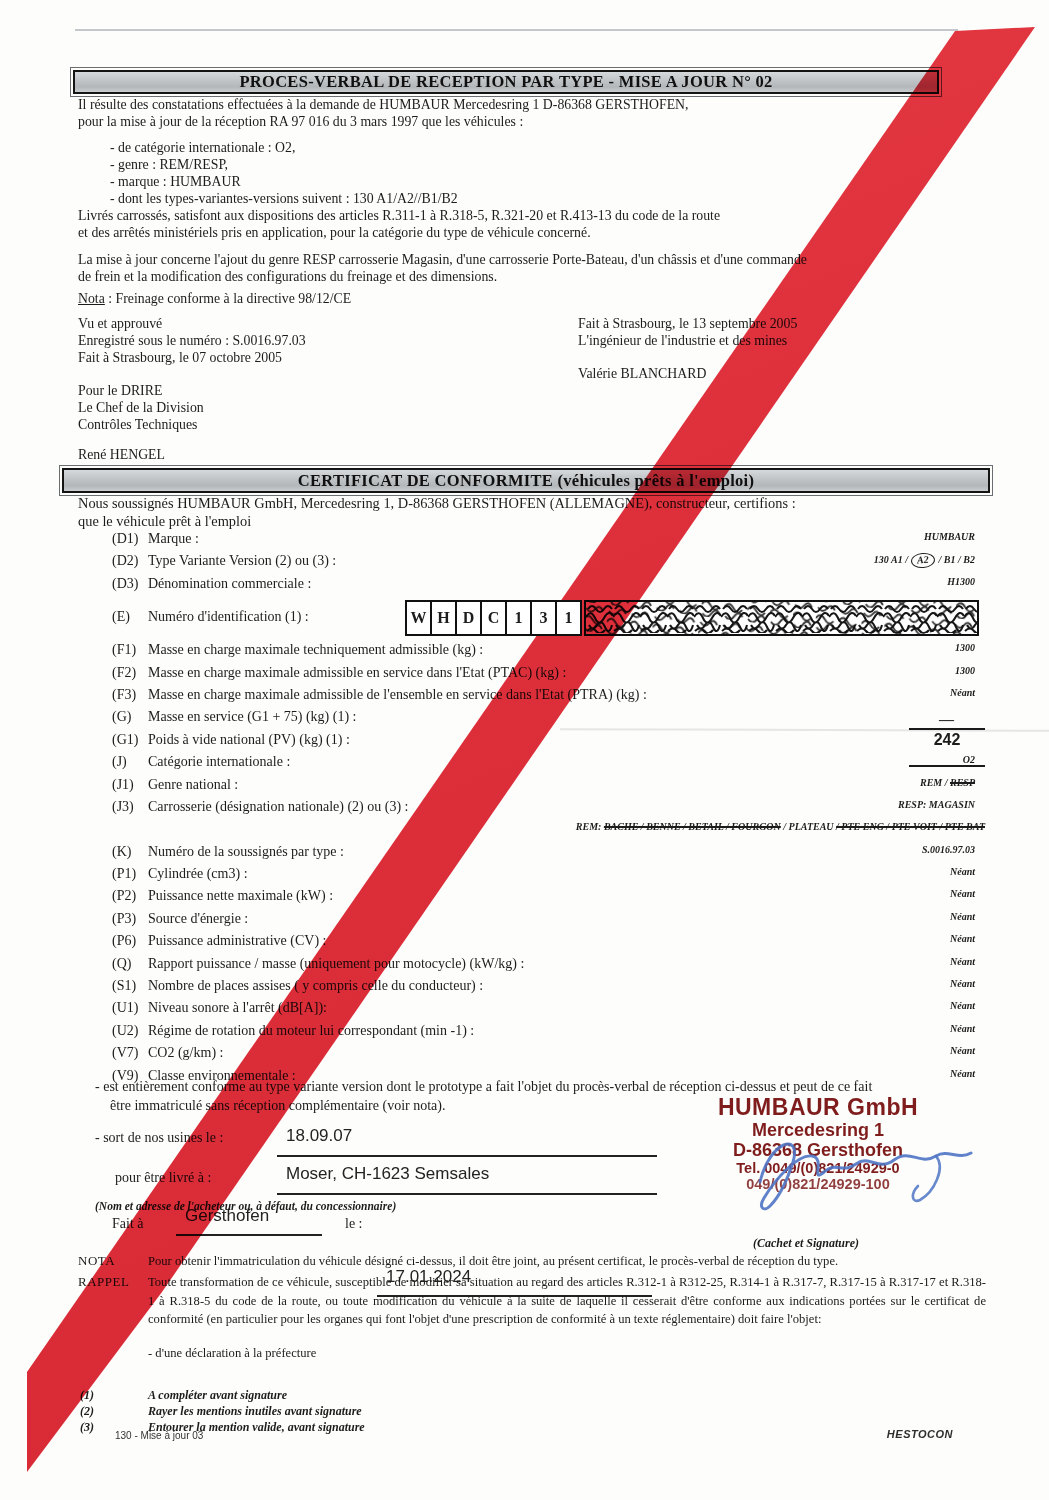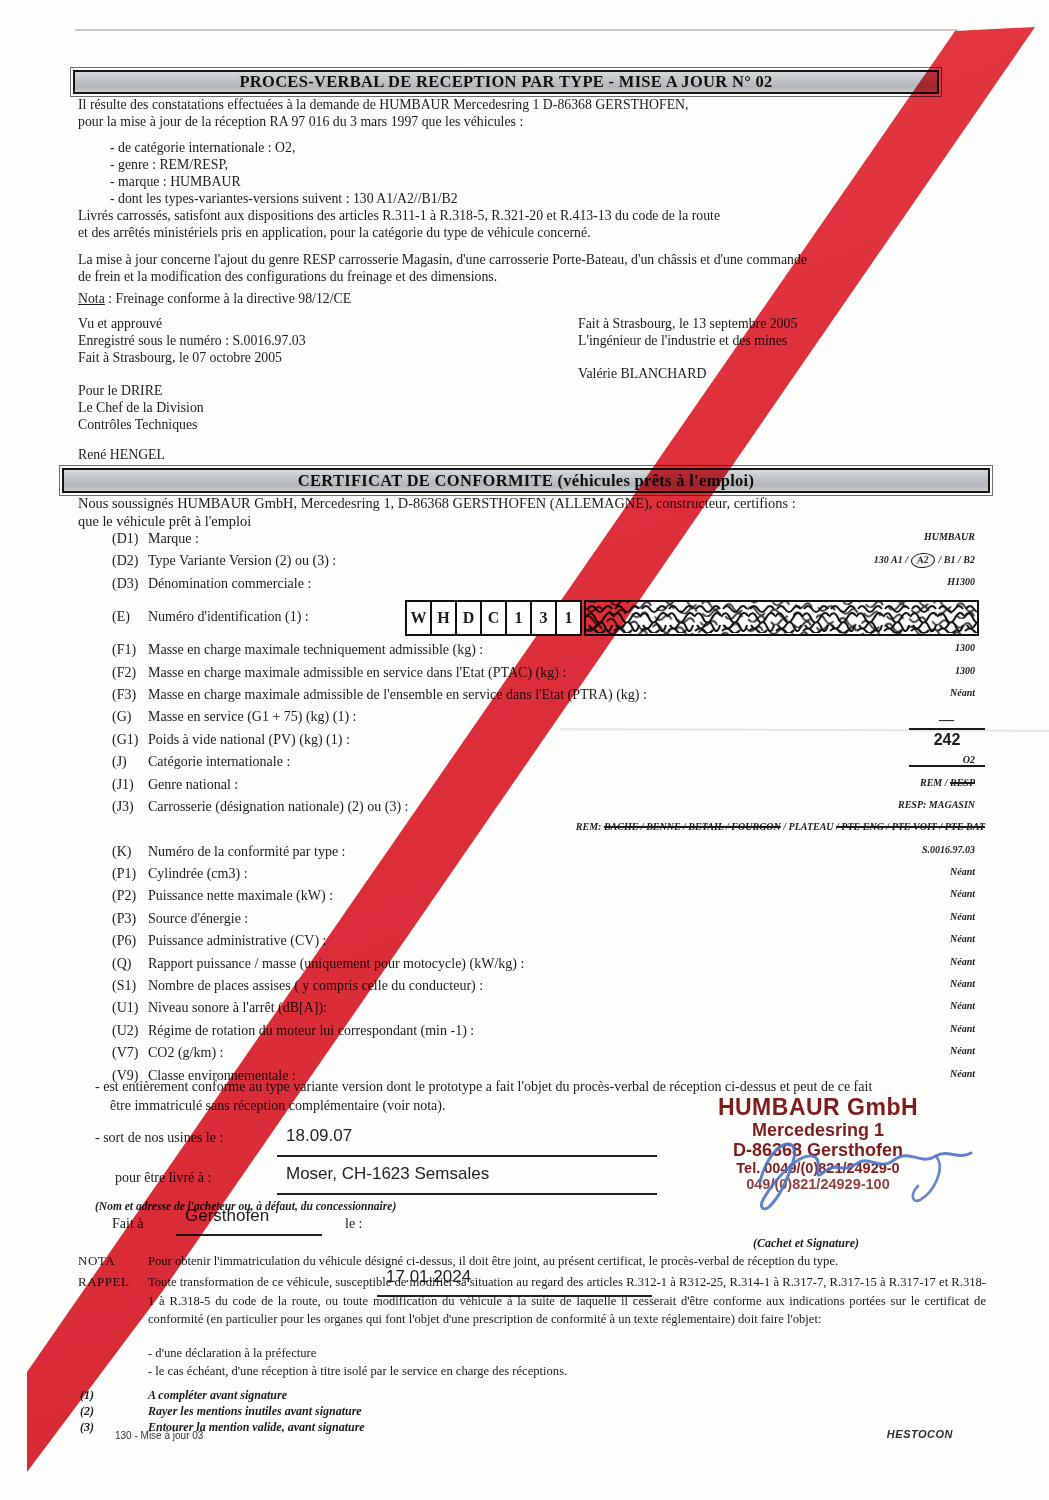--- a/index.html
+++ b/index.html
@@ -202,21 +202,21 @@
     </div>
 
     <div class="crow">
       <span class="val" style="right:64px;">
         <span>REM: </span><span class="strike">BACHE / BENNE / BETAIL / FOURGON</span><span> / PLATEAU </span><span class="strike">/ PTE ENG / PTE VOIT / PTE BAT</span>
       </span>
     </div>
 
     <div class="crow">
       <span class="code">(K)</span>
-      <span class="lab">Numéro de la conformité par type :</span>
+      <span class="lab">Numéro de la soussignés par type :</span>
       <span class="val">S.0016.97.03</span>
     </div>
     <div class="crow">
       <span class="code">(P1)</span>
       <span class="lab">Cylindrée (cm3) :</span>
       <span class="val">Néant</span>
     </div>
     <div class="crow">
       <span class="code">(P2)</span>
       <span class="lab">Puissance nette maximale (kW) :</span>
@@ -296,21 +296,20 @@
              C180,44 188,62 204,50 C220,38 230,56 246,46 C258,39 268,50 281,43" stroke="#4f74c4" stroke-width="3" fill="none" opacity="0.9" stroke-linecap="round"></path>
     <path d="M246,46 C256,58 244,82 230,90 C222,94 220,84 228,76" stroke="#4f74c4" stroke-width="2.6" fill="none" opacity="0.85" stroke-linecap="round"></path>
   </svg>
 
   <div class="abs nr-label" style="left:78px;top:1253px;">NOTA</div>
   <div class="abs nr-text" style="left:148px;top:1252px;width:838px;">Pour obtenir l'immatriculation du véhicule désigné ci-dessus, il doit être joint, au présent certificat, le procès-verbal de réception du type.</div>
 
   <div class="abs nr-label" style="left:78px;top:1274px;">RAPPEL</div>
   <div class="abs nr-text just" style="left:148px;top:1273px;width:838px;">Toute transformation de ce véhicule, susceptible de modifier sa situation au regard des articles R.312-1 à R312-25, R.314-1 à R.317-7, R.317-15 à R.317-17 et R.318-1 à R.318-5 du code de la route, ou toute modification du véhicule à la suite de laquelle il cesserait d'être conforme aux indications portées sur le certificat de conformité (en particulier pour les organes qui font l'objet d'une prescription de conformité à un texte réglementaire) doit faire l'objet:</div>
   <div class="abs nr-text" style="left:148px;top:1344px;">- d'une déclaration à la préfecture</div>
-  <div class="abs nr-text" style="left:148px;top:1362px;">- le cas échéant, d'une réception à titre isolé par le service en charge des réceptions.</div>
 
   <div class="abs footnote" style="left:80px;top:1388px;">(1)</div>
   <div class="abs footnote" style="left:148px;top:1388px;">A compléter avant signature</div>
   <div class="abs footnote" style="left:80px;top:1404px;">(2)</div>
   <div class="abs footnote" style="left:148px;top:1404px;">Rayer les mentions inutiles avant signature</div>
   <div class="abs footnote" style="left:80px;top:1420px;">(3)</div>
   <div class="abs footnote" style="left:148px;top:1420px;">Entourer la mention valide, avant signature</div>
 
   <div class="abs tiny" style="left:115px;top:1430px;">130 - Mise à jour 03</div>
   <div class="abs hest" style="right:96px;top:1428px;">HESTOCON</div>

